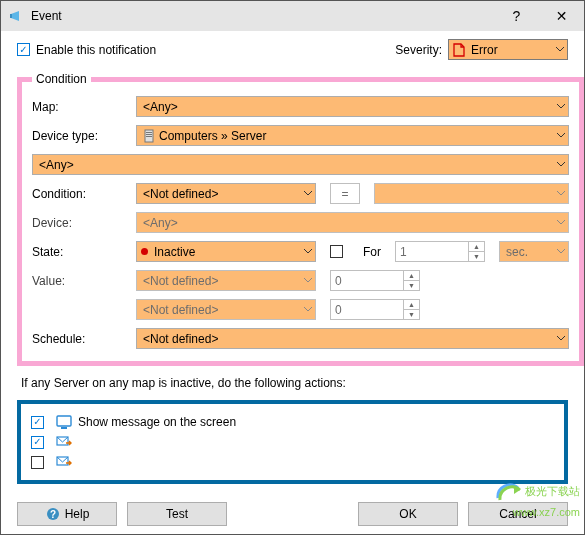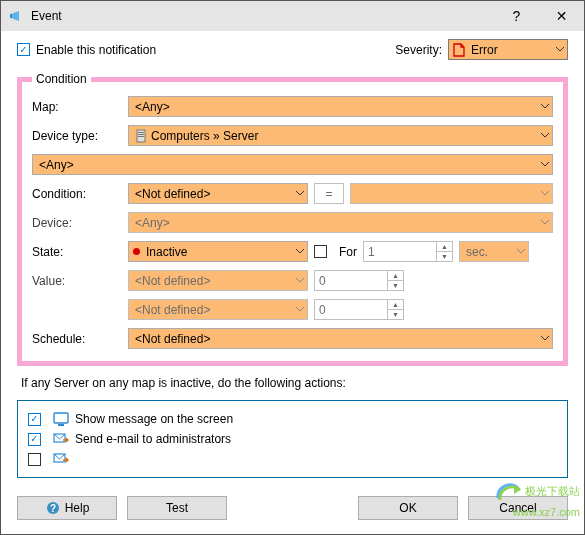--- a/index.html
+++ b/index.html
@@ -81,21 +81,21 @@
   margin-bottom: 10px;
 }
 fieldset.condition legend {
   padding: 0 4px;
   font-size: 12px;
 }
 .row {
   display: flex;
   align-items: center;
   margin-bottom: 8px;
-  gap: 6px;
+  gap: 14px;
 }
 .row .label {
   width: 90px;
   font-size: 12px;
 }
 .row .label.disabled { color: #404040; }
 .row .field { flex: 1; }
 .eq-box {
   width: 30px; height: 21px;
   border: 1px solid #bfbfbf;
@@ -121,21 +121,21 @@
 }
 .spinner .arrows span {
   flex:1; display:flex; align-items:center; justify-content:center;
   font-size:7px; color:#666;
 }
 .spinner .arrows span:first-child { border-bottom: 1px solid #bfbfbf; }
 .action-text {
   margin: 6px 0 10px 4px;
 }
 .actions-box {
-  border: 1px solid #0369a1;
+  border: 4px solid #0369a1;
   padding: 8px 10px;
   margin-bottom: 18px;
 }
 .actions-box .arow {
   display: flex;
   align-items: center;
   gap: 6px;
   padding: 2px 0;
 }
 .icon-sq { width: 16px; height: 16px; display:inline-flex; align-items:center; justify-content:center;}
@@ -389,21 +389,20 @@
     </div>
     <div class="arow">
       <span class="checkbox checked"></span>
       <span class="icon-sq">
         <svg width="16" height="14" viewBox="0 0 16 14">
             <rect x="1" y="2" width="11" height="8" fill="none" stroke="#2d8bd6" stroke-width="1.2"></rect>
             <path d="M1 2 L6.5 7 L12 2" fill="none" stroke="#2d8bd6"></path>
             <path d="M10 8 L15 8 M13 6 L15 8 L13 10" fill="none" stroke="#e07000" stroke-width="1.4"></path>
           </svg>
       </span>
-      <span>Send e-mail to administrators</span>
     </div>
     <div class="arow">
       <span class="checkbox unchecked"></span>
       <span class="icon-sq">
         <svg width="16" height="14" viewBox="0 0 16 14">
             <rect x="1" y="2" width="11" height="8" fill="none" stroke="#2d8bd6" stroke-width="1.2"></rect>
             <path d="M1 2 L6.5 7 L12 2" fill="none" stroke="#2d8bd6"></path>
             <path d="M10 8 L15 8 M13 6 L15 8 L13 10" fill="none" stroke="#e07000" stroke-width="1.4"></path>
           </svg>
       </span>

